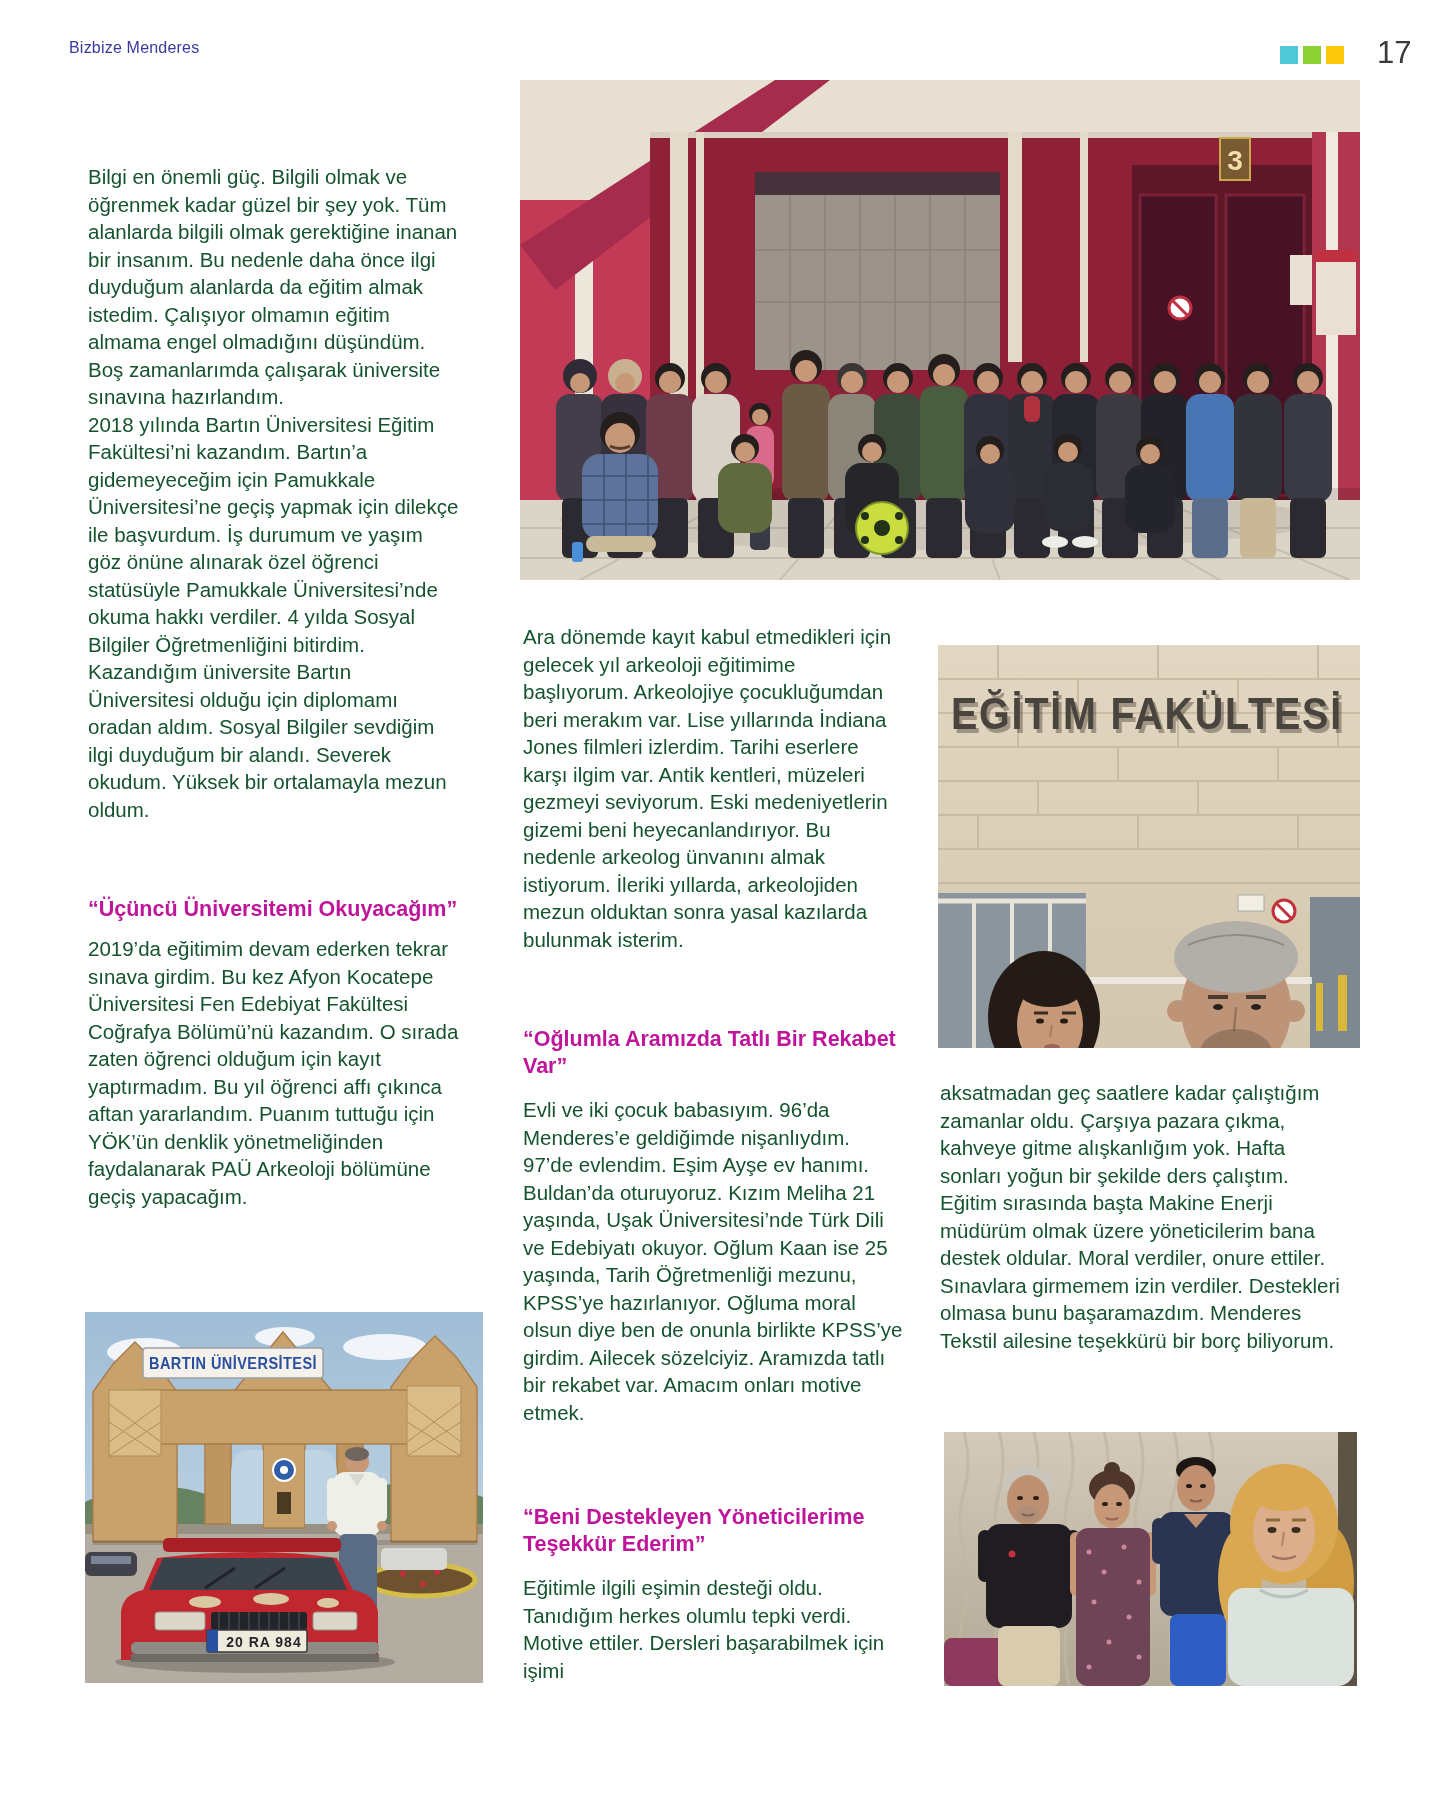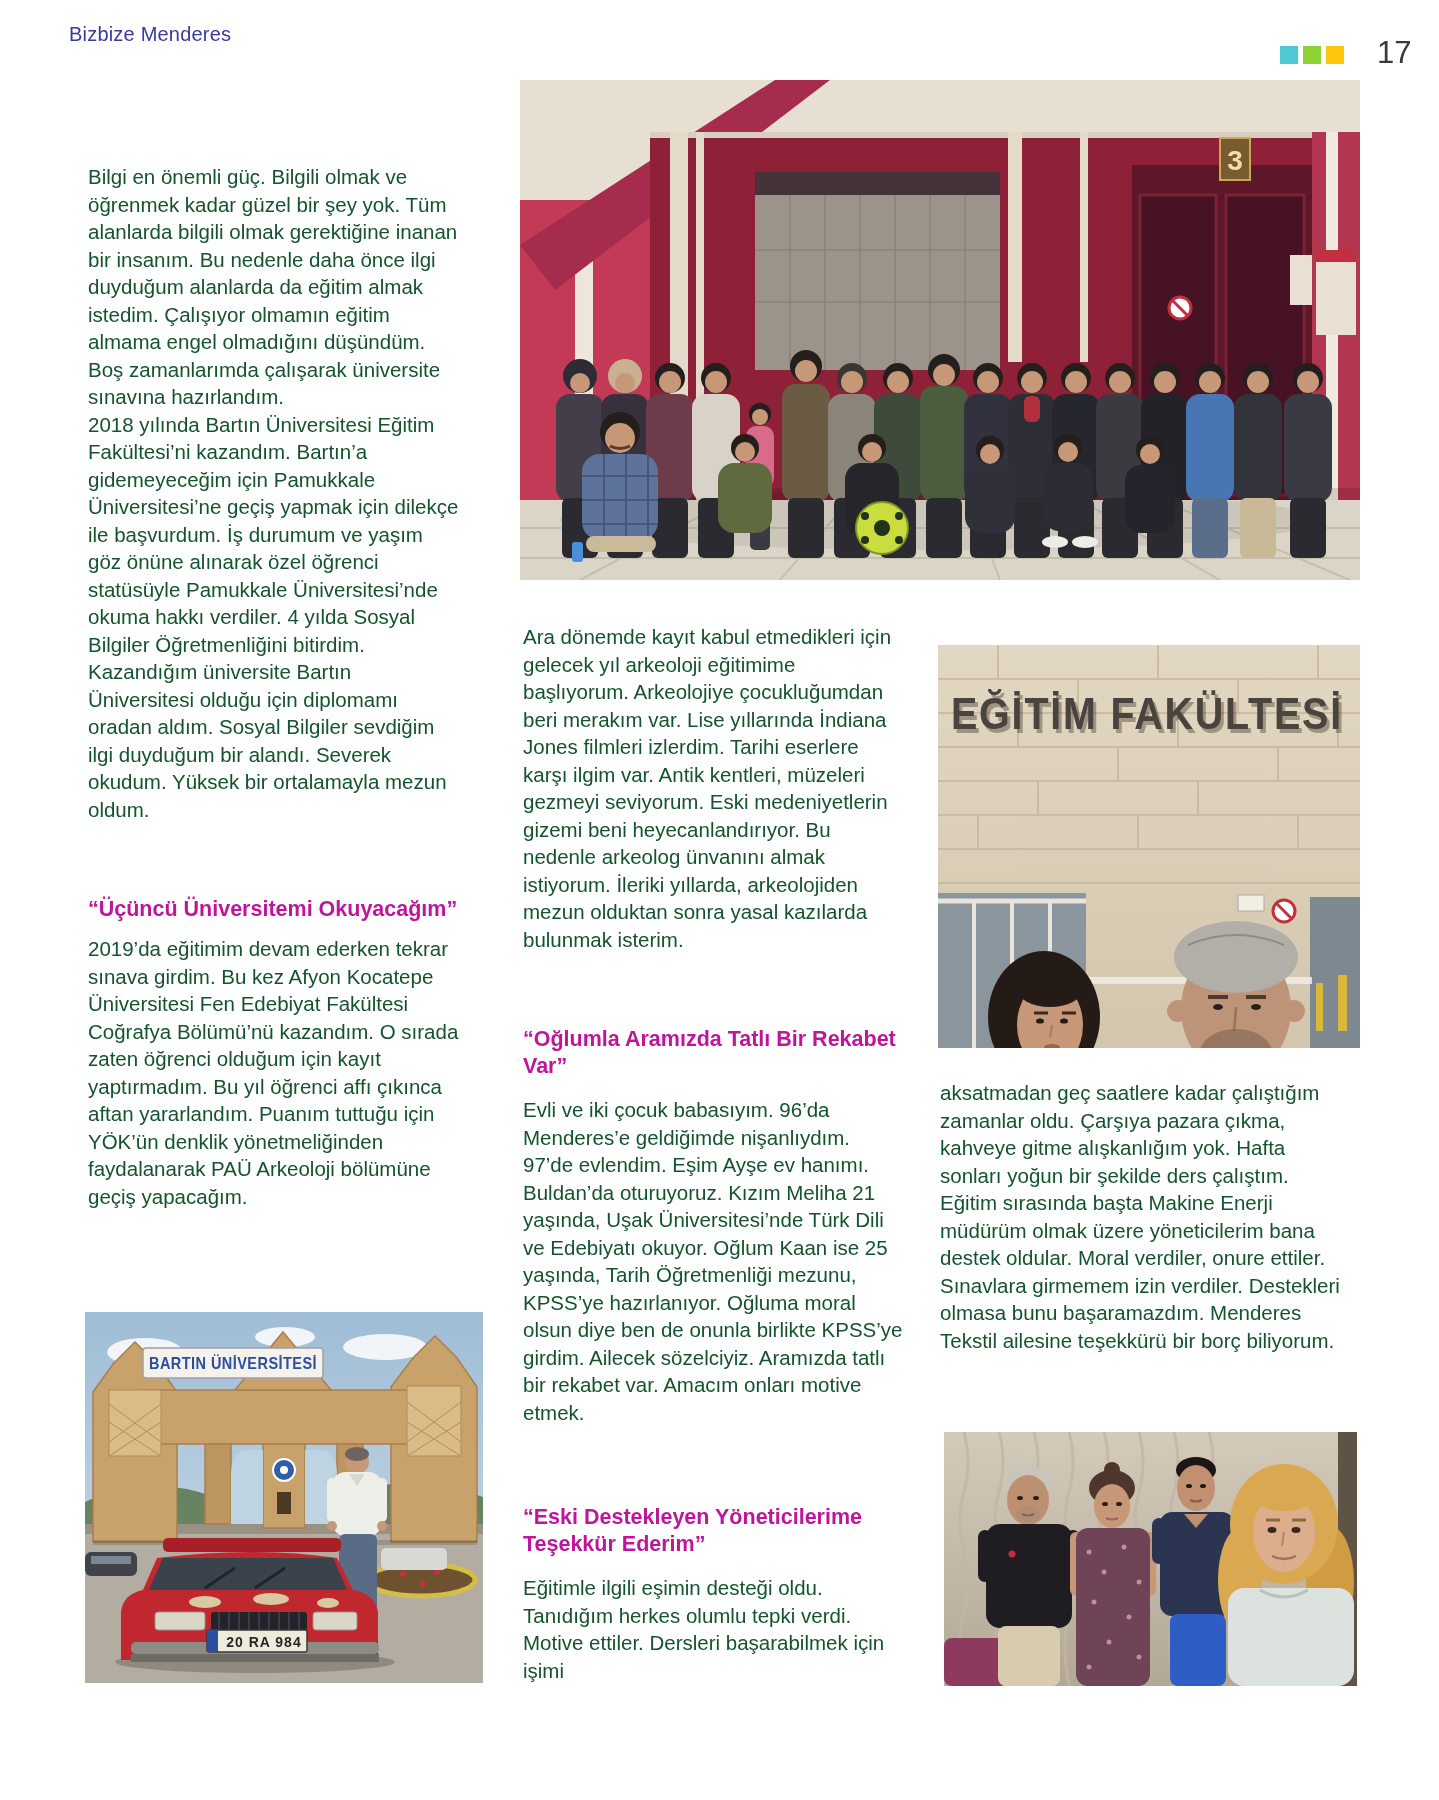--- a/index.html
+++ b/index.html
@@ -1,21 +1,21 @@
 <!DOCTYPE html>
 <html><head>
 <meta charset="utf-8">
 <style>
   html,body{margin:0;padding:0;background:#ffffff;}
   .page{
     position:relative;width:1439px;height:1800px;background:#ffffff;overflow:hidden;
     font-family:"Liberation Sans","DejaVu Sans",sans-serif;
   }
   .kicker{
-    position:absolute;left:69px;top:23px;font-size:20px;letter-spacing:.2px;
+    position:absolute;left:69px;top:39px;font-size:16px;letter-spacing:.2px;
     color:#39399E;
   }
   .sq{position:absolute;top:46px;width:18px;height:18px;display:block;}
   .sq1{left:1280px;background:#4EC8D4;}
   .sq2{left:1303px;background:#8DD133;}
   .sq3{left:1326px;background:#FCC60B;}
   .pagenum{position:absolute;left:1352px;top:35px;font-size:31px;color:#3A3A3A;margin-left:25px;}
 
   .body-col{position:absolute;color:#14532d;font-size:20.5px;line-height:27.5px;text-align:left;}
   .body-col p{margin:0;}
@@ -344,21 +344,21 @@
     </g>
   </svg>
 
   <div id="mp1" class="body-col">
     <p>Ara dönemde kayıt kabul etmedikleri için gelecek yıl arkeoloji eğitimime başlıyorum. Arkeolojiye çocukluğumdan beri merakım var. Lise yıllarında İndiana Jones filmleri izlerdim. Tarihi eserlere karşı ilgim var. Antik kentleri, müzeleri gezmeyi seviyorum. Eski medeniyetlerin gizemi beni heyecanlandırıyor. Bu nedenle arkeolog ünvanını almak istiyorum. İleriki yıllarda, arkeolojiden mezun olduktan sonra yasal kazılarda bulunmak isterim.</p>
   </div>
   <h2 id="mh1" class="mag-h">“Oğlumla Aramızda Tatlı Bir Rekabet Var”</h2>
   <div id="mp2" class="body-col">
     <p>Evli ve iki çocuk babasıyım. 96’da Menderes’e geldiğimde nişanlıydım. 97’de evlendim. Eşim Ayşe ev hanımı. Buldan’da oturuyoruz. Kızım Meliha 21 yaşında, Uşak Üniversitesi’nde Türk Dili ve Edebiyatı okuyor. Oğlum Kaan ise 25 yaşında, Tarih Öğretmenliği mezunu, KPSS’ye hazırlanıyor. Oğluma moral olsun diye ben de onunla birlikte KPSS’ye girdim. Ailecek sözelciyiz. Aramızda tatlı bir rekabet var. Amacım onları motive etmek.</p>
   </div>
-  <h2 id="mh2" class="mag-h">“Eski Destekleyen Yöneticilerime Teşekkür Ederim”</h2>
+  <h2 id="mh2" class="mag-h">“Beni Destekleyen Yöneticilerime Teşekkür Ederim”</h2>
   <div id="mp3" class="body-col">
     <p>Eğitimle ilgili eşimin desteği oldu. Tanıdığım herkes olumlu tepki verdi. Motive ettiler. Dersleri başarabilmek için işimi</p>
   </div>
 
   <svg id="selfie-photo" class="photo" width="422" height="403" viewBox="0 0 422 403">
     <defs>
       <linearGradient id="wallg" x1="0" y1="0" x2="0" y2="1">
         <stop offset="0" stop-color="#E2D7C2"></stop>
           <stop offset="1" stop-color="#D3C6AE"></stop>
       </linearGradient>

